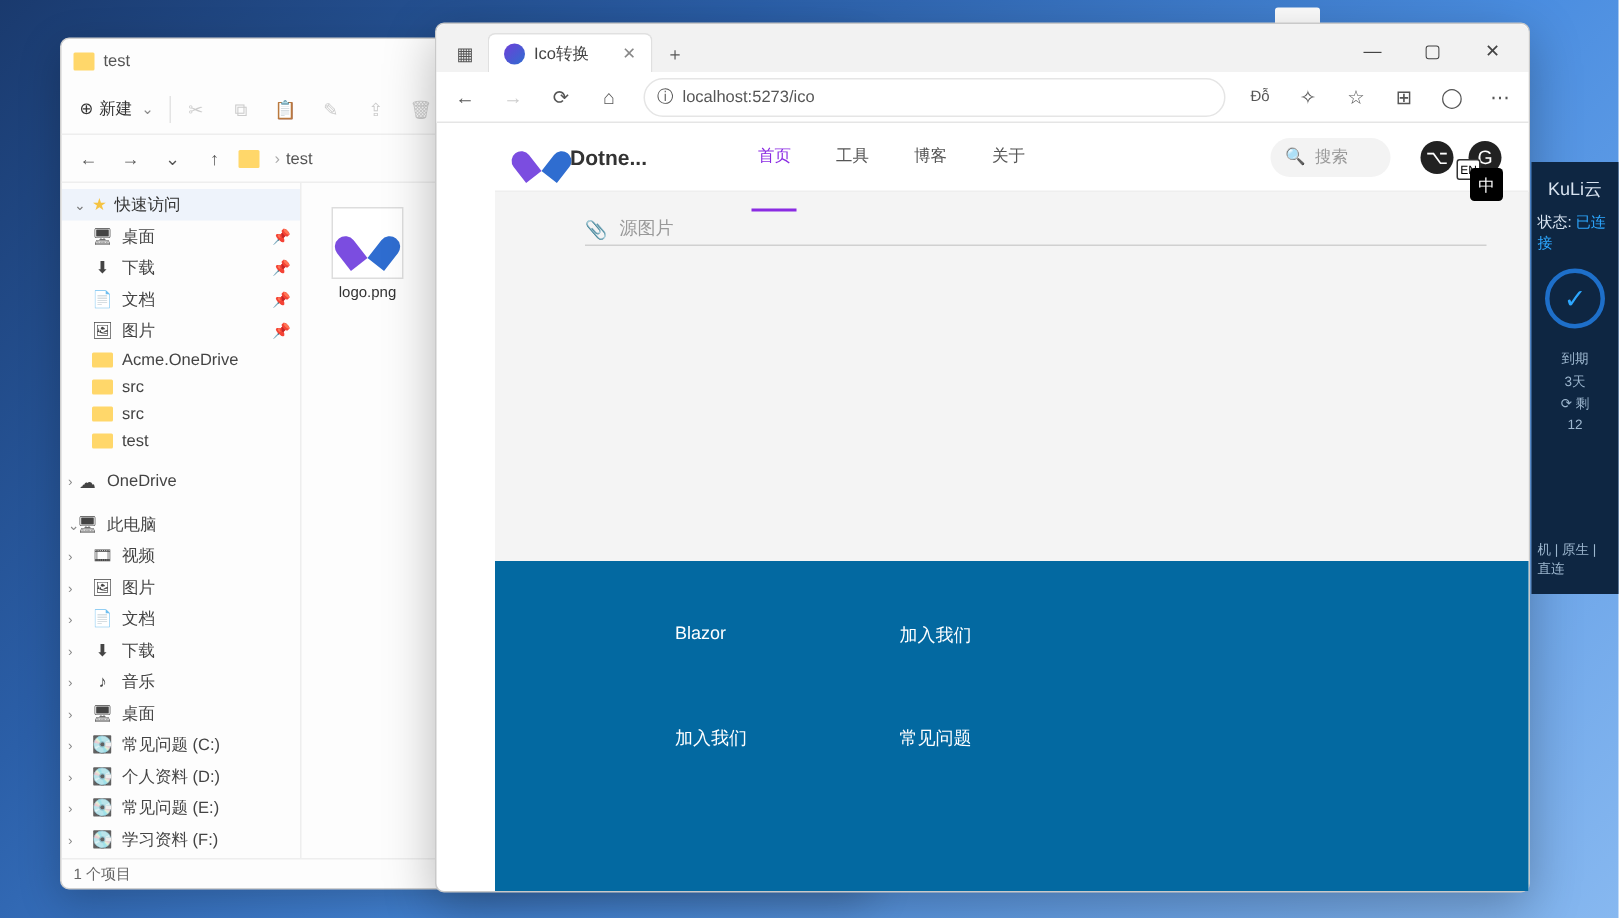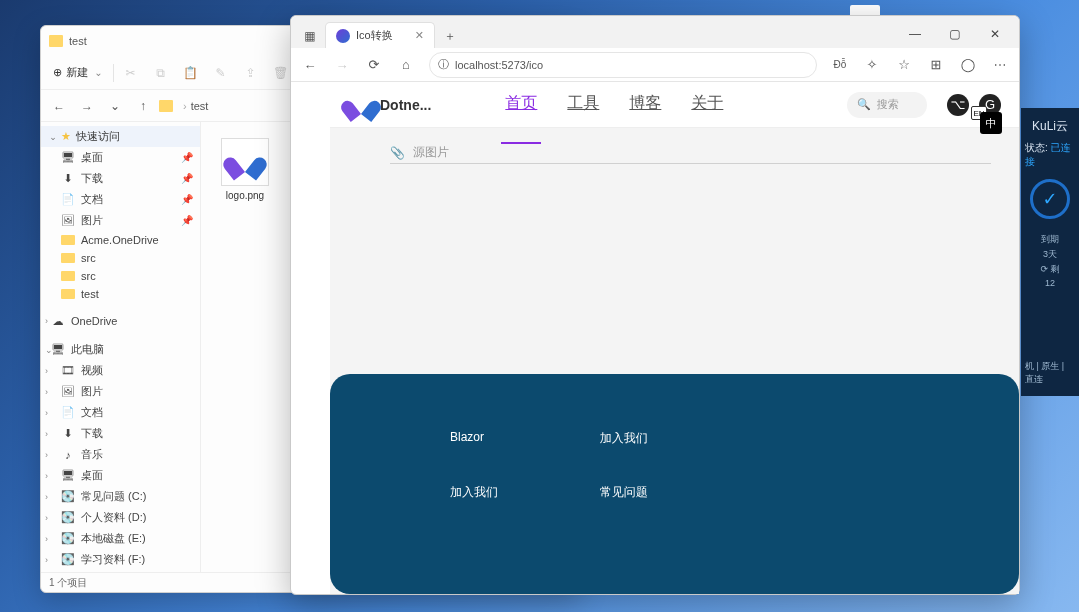--- a/index.html
+++ b/index.html
@@ -72,32 +72,32 @@
 .edge-url { flex:1; margin:0 6px; display:flex; align-items:center; height:26px; border:1px solid #e5e5e5; border-radius:13px; padding:0 8px; font-size:11px; color:#555; gap:6px; }
 
 .edge-page { flex:1; display:flex; flex-direction:column; background:#f4f4f4;margin-left:39px; }
 .page-head { height:46px; background:#fff; display:flex; align-items:center; padding:0 18px; gap:10px; border-bottom:1px solid #eee; }
 .brand { display:flex; align-items:center; gap:6px; font-size:14px; color:#333; font-weight:600; }
 .brand .logo { width:26px; height:22px; position:relative; }
 .brand .logo::before, .brand .logo::after { content:""; position:absolute; width:13px; height:20px; border-radius:13px 13px 0 0; top:0; }
 .brand .logo::before { left:0; background:#7b4de0; transform:rotate(-38deg); transform-origin:bottom right; }
 .brand .logo::after { right:0; background:#2f6dd0; transform:rotate(38deg); transform-origin:bottom left; }
 .mainnav { display:flex; gap:22px; margin-left:60px; }
-.mainnav a { font-size:16px; color:#555; padding:28px 4px; border-bottom:2px solid transparent;text-decoration:underline; }
+.mainnav a { font-size:11px; color:#555; padding:28px 4px; border-bottom:2px solid transparent; }
 .mainnav a.active { color:#8a2be2; border-bottom-color:#8a2be2; }
 .search-pill { margin-left:auto; display:flex; align-items:center; height:26px; background:#f3f3f3; border-radius:13px; padding:0 10px; font-size:11px; color:#999; gap:6px; width:80px; }
 .head-icons { display:flex; gap:10px; margin-left:10px; }
 .head-icons span { width:22px; height:22px; border-radius:50%; display:flex; align-items:center; justify-content:center; font-size:13px; color:#444; }
 .head-icons .bw { background:#222; color:#fff; }
 .lang-badge { position:absolute; right:17px; top:96px; width:22px; height:22px; background:#000; color:#fff; display:flex; align-items:center; justify-content:center; font-size:11px; border-radius:3px; }
 .lang-pre { position:absolute; right:32px; top:90px; width:16px; height:14px; border:1px solid #333; font-size:8px; display:flex; align-items:center; justify-content:center; background:#fff; border-radius:2px; }
 
 .page-body { flex:1; display:flex; flex-direction:column; }
 .drop-area { margin:14px 28px 0 60px; height:22px; display:flex; align-items:center; gap:8px; color:#999; font-size:12px; border-bottom:1px solid #d0d0d0; }
-.footer { margin-top:auto; background:#0c4a6e; flex:1; max-height:220px; min-height:220px; display:grid; grid-template-columns:repeat(3,1fr); grid-template-rows:repeat(2,1fr); color:#fff; font-size:12px; padding:56px 120px;border-radius:20px; }
+.footer { margin-top:auto; background:#0369a1; flex:1; max-height:220px; min-height:220px; display:grid; grid-template-columns:repeat(3,1fr); grid-template-rows:repeat(2,1fr); color:#fff; font-size:12px; padding:41px 120px; }
 .footer div { display:flex; align-items:flex-start; }
 
 
 .side-panel { position:absolute; top:108px; right:0; width:58px; height:288px; background:#0e2642; color:#d8e3f0; display:flex; flex-direction:column; align-items:center; padding:10px 4px; font-size:11px; }
 .side-panel .title { font-size:12px; white-space:nowrap; }
 .side-panel .status { font-size:10px; margin-top:6px; }
 .side-panel .status b { color:#2da7ff; font-weight:normal; }
 .side-panel .ring { width:40px; height:40px; border-radius:50%; border:3px solid #1e6fc9; display:flex; align-items:center; justify-content:center; margin:10px 0; color:#2da7ff; font-size:18px; }
 .side-panel .mini { font-size:9px; color:#9db7cf; display:flex; flex-direction:column; align-items:center; gap:2px; margin-top:4px; }
 .side-panel .links { margin-top:auto; font-size:9px; color:#9db7cf; }
@@ -232,21 +232,21 @@
           <span>常见问题 (C:)</span>
         </div>
       <div class="ex-side-item">
           <span class="chev">›</span>
           <span class="sico">💽</span>
           <span>个人资料 (D:)</span>
         </div>
       <div class="ex-side-item">
           <span class="chev">›</span>
           <span class="sico">💽</span>
-          <span>本地磁盘 (E:)</span>
+          <span>常见问题 (E:)</span>
         </div>
       <div class="ex-side-item">
           <span class="chev">›</span>
           <span class="sico">💽</span>
           <span>学习资料 (F:)</span>
         </div>
       <div class="ex-side-item"></div>
 
     </div>
 

